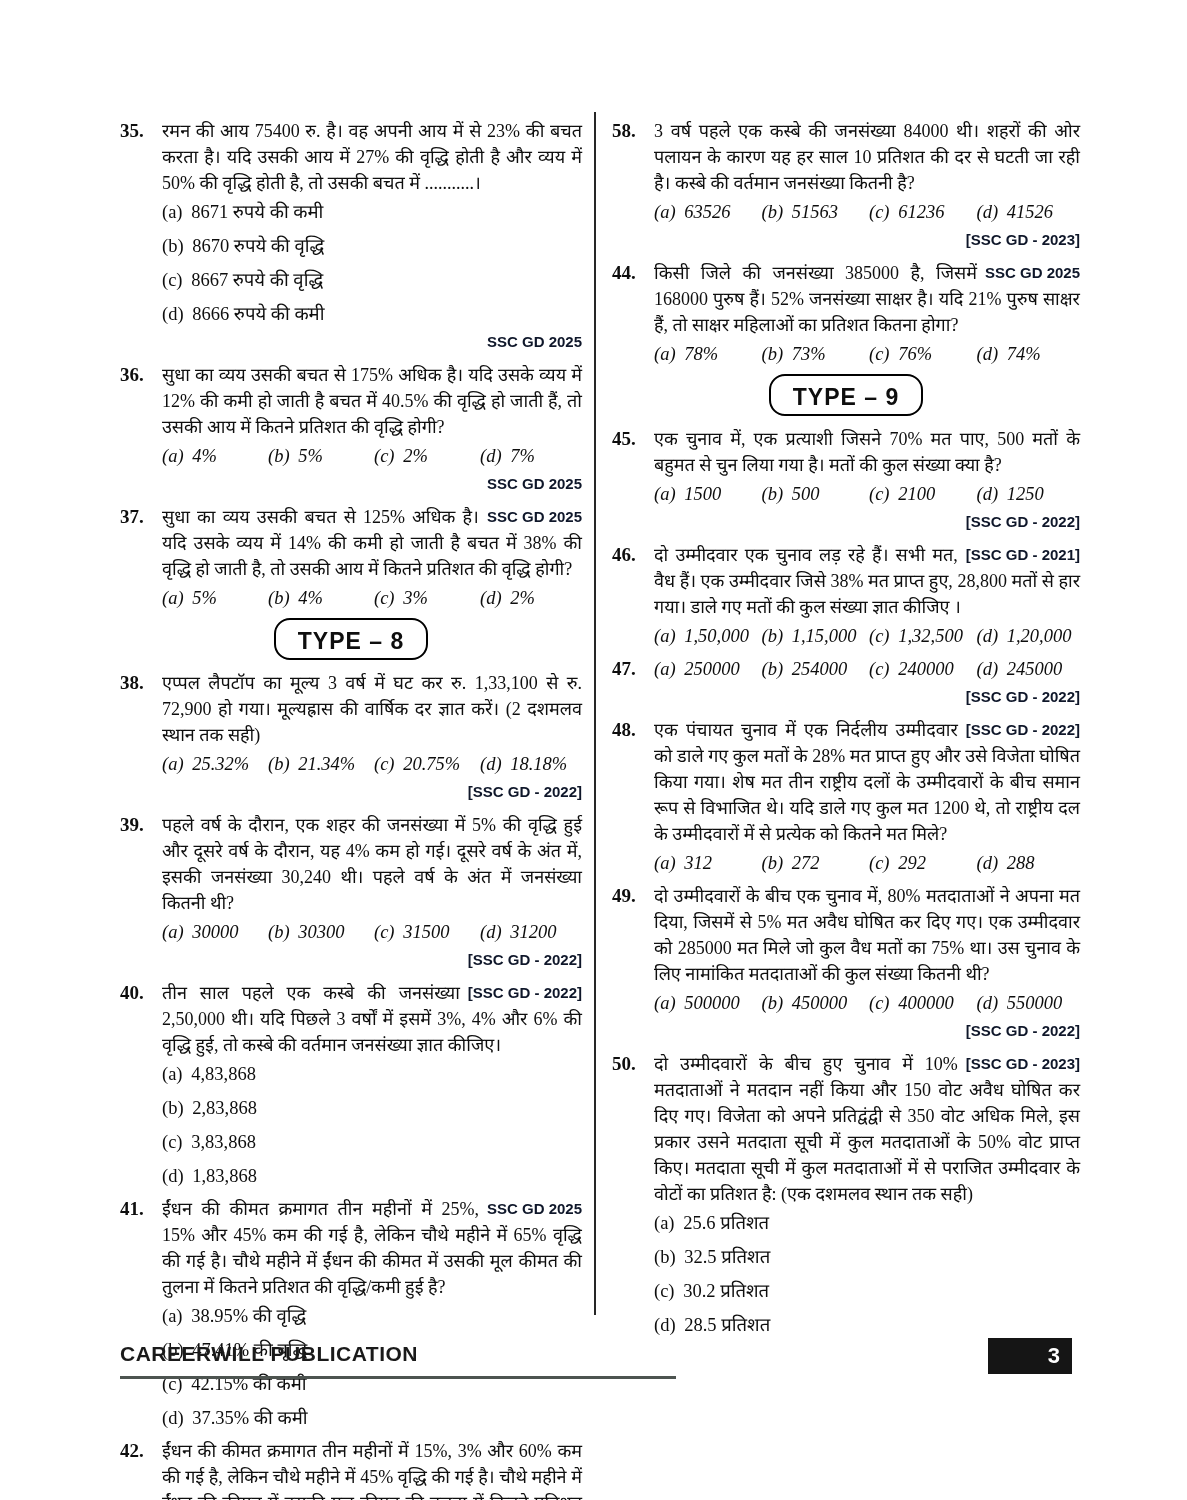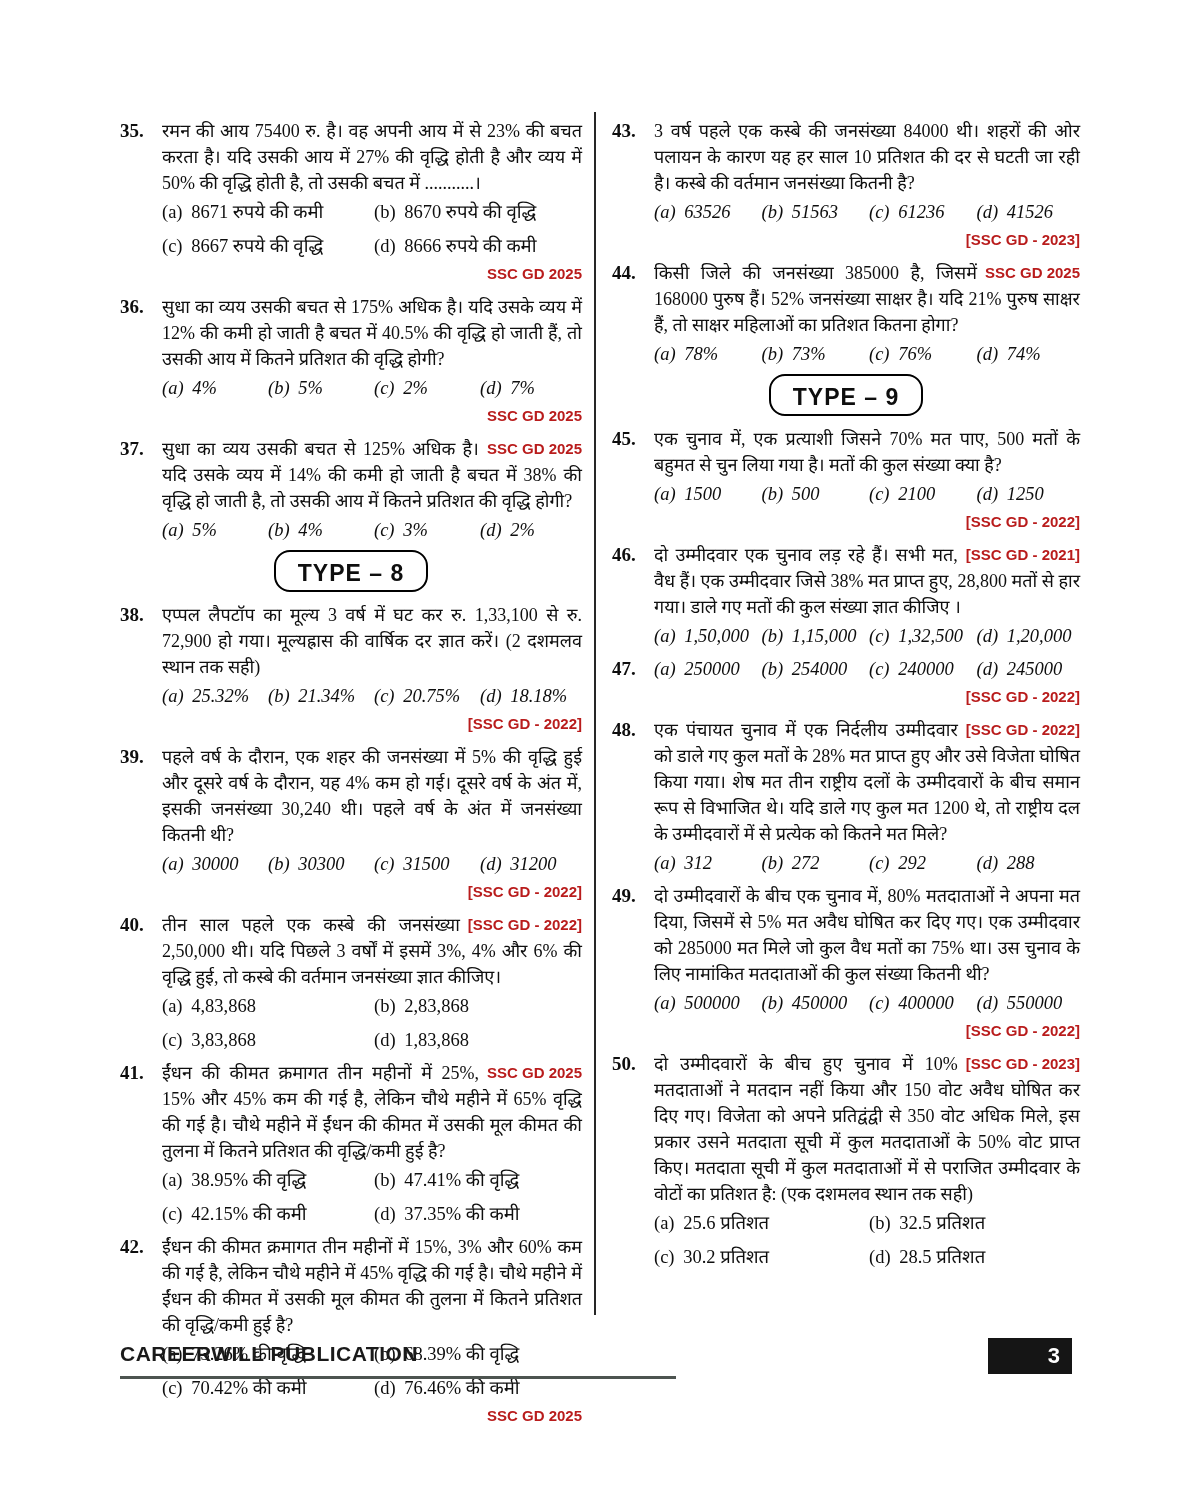--- a/index.html
+++ b/index.html
@@ -8,26 +8,26 @@
     font-family:"Liberation Serif","DejaVu Serif",serif;color:#0e0e0e;
     overflow:hidden;
   }
   .col{position:absolute;top:118px;}
   .col-left{left:120px;width:462px;}
   .col-right{left:612px;width:468px;}
   .divider{position:absolute;left:594px;top:112px;width:2px;height:1203px;background:#262626;}
   .question{position:relative;padding-left:42px;margin-bottom:7px;font-size:18px;line-height:26px;text-align:justify;}
   .qnum{position:absolute;left:0;top:0;font-weight:bold;font-size:19px;}
   .qtext{display:flow-root;}
-  .tag{font-family:"Liberation Sans","DejaVu Sans",sans-serif;font-weight:bold;font-size:15px;color:#b91c1c;}
+  .tag{font-family:"Liberation Sans","DejaVu Sans",sans-serif;font-weight:bold;font-size:15px;color:#0f172a;}
   .tag-inline{float:right;margin-left:8px;}
   .tag-below{text-align:right;margin-top:2px;}
   .options{display:grid;margin-top:3px;column-gap:4px;}
   .cols-4{grid-template-columns:repeat(4,1fr);font-style:italic;}
-  .cols-2{grid-template-columns:1fr 1fr;row-gap:8px;}
+  .cols-2{grid-template-columns:1fr;row-gap:8px;}
   .option{white-space:nowrap;font-size:18.5px;}
   .olabel{margin-right:4px;}
   .type-heading{display:flex;justify-content:center;margin:2px 0 10px;}
   .type-heading span{
     border:2.5px solid #000;border-radius:16px;padding:8px 22px 3px;
     font-family:"Liberation Sans","DejaVu Sans",sans-serif;font-weight:bold;font-size:23px;letter-spacing:1px;
   }
   .footer{position:absolute;left:0;top:1336px;width:940px;height:60px;}
   .publisher{position:absolute;left:120px;top:6px;font-family:"Liberation Sans","DejaVu Sans",sans-serif;
     font-weight:bold;font-size:21px;letter-spacing:0.5px;color:#1a1a1a;}
@@ -125,21 +125,21 @@
         <span class="option"><span class="olabel">(b)</span> <span>68.39% की वृद्धि</span></span>
         <span class="option"><span class="olabel">(c)</span> <span>70.42% की कमी</span></span>
         <span class="option"><span class="olabel">(d)</span> <span>76.46% की कमी</span></span>
       </div>
       <div class="tag tag-below">SSC GD 2025</div>
     </div>
   </div>
 <div class="divider"></div>
 <div class="col col-right" id="col-right">
     <div class="question">
-      <span class="qnum">43.</span>
+      <span class="qnum">58.</span>
       <div class="qtext"><span>3 वर्ष पहले एक कस्बे की जनसंख्या 84000 थी। शहरों की ओर पलायन के कारण यह हर साल 10 प्रतिशत की दर से घटती जा रही है। कस्बे की वर्तमान जनसंख्या कितनी है?</span></div>
       <div class="options cols-4">
         <span class="option"><span class="olabel">(a)</span> <span>63526</span></span>
         <span class="option"><span class="olabel">(b)</span> <span>51563</span></span>
         <span class="option"><span class="olabel">(c)</span> <span>61236</span></span>
         <span class="option"><span class="olabel">(d)</span> <span>41526</span></span>
       </div>
       <div class="tag tag-below">[SSC GD - 2023]</div>
     </div>
     <div class="question">

